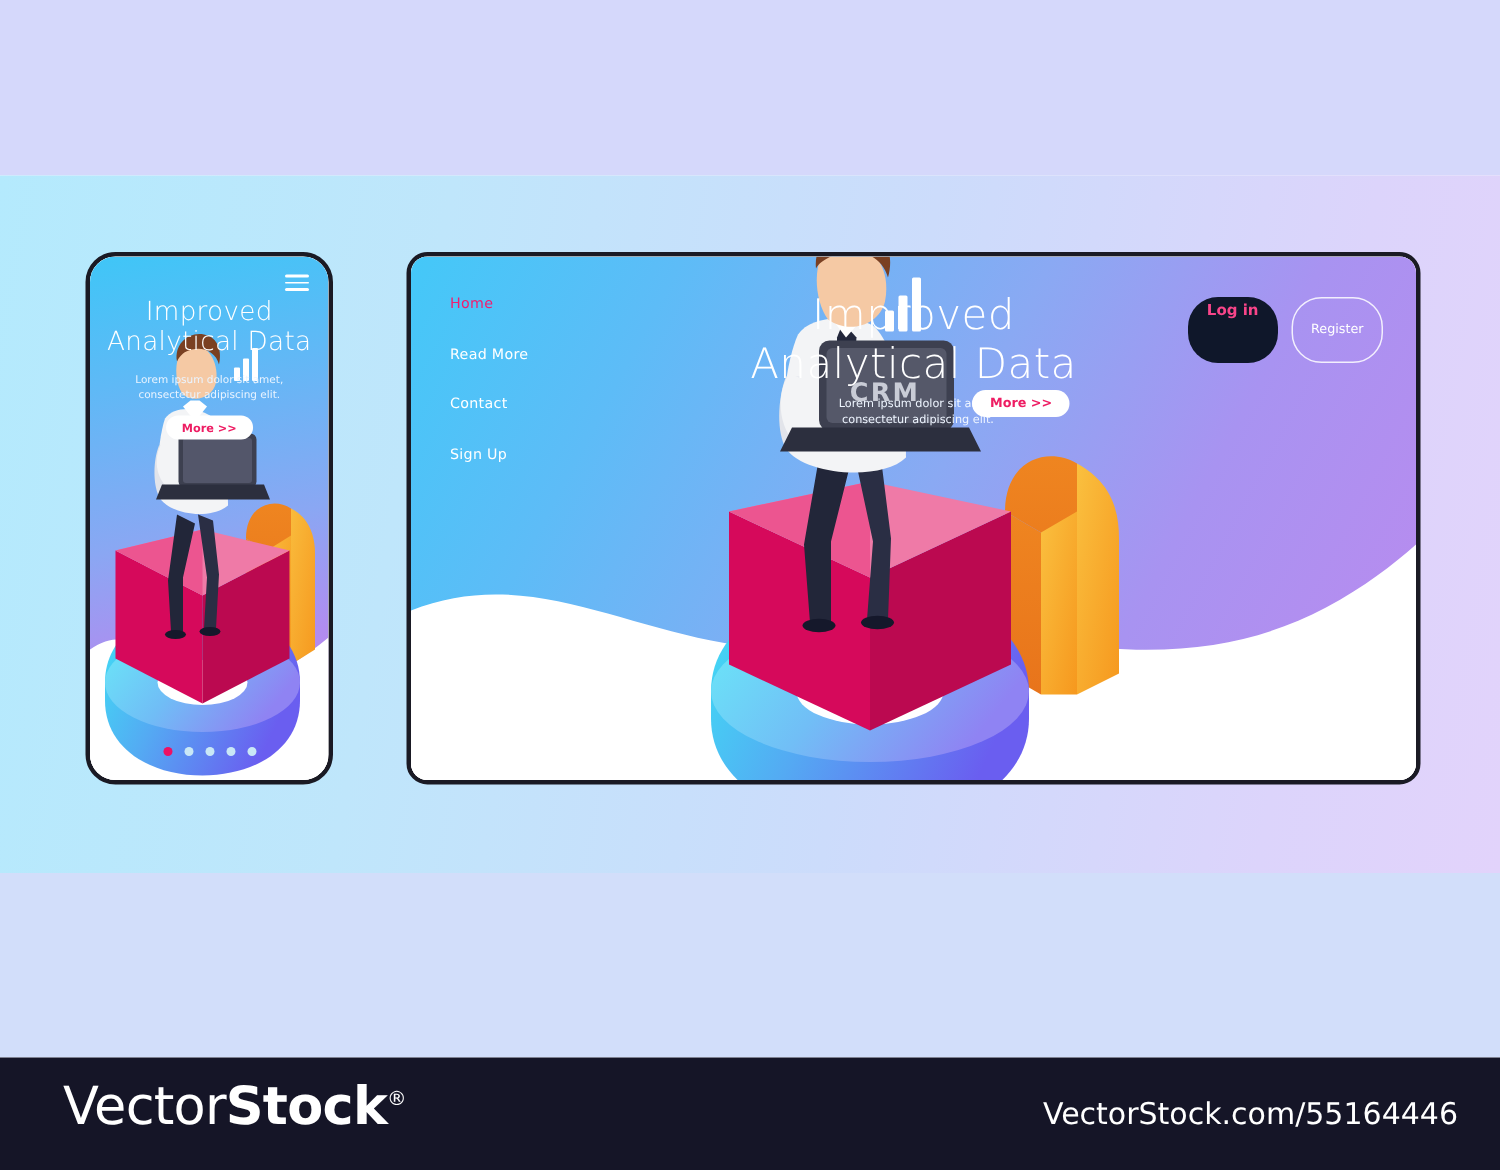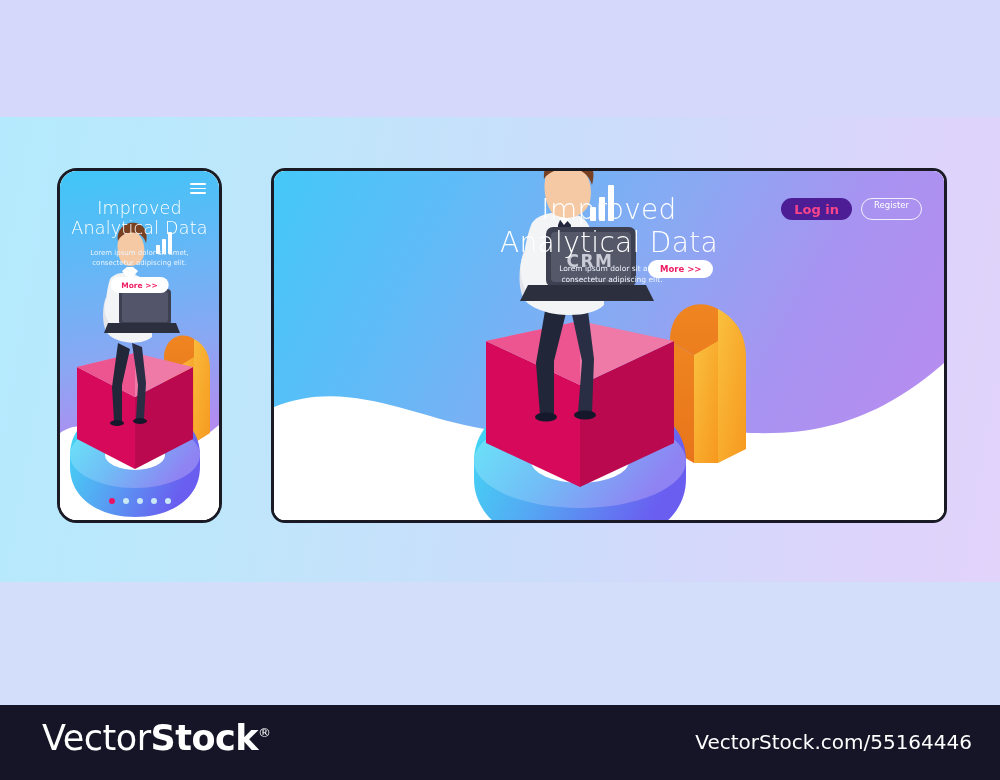--- a/index.html
+++ b/index.html
@@ -103,25 +103,25 @@
     position:absolute; left:240px; width:196px; top:92px; text-align:center;
     color:#eef5ff; font-size:7.5px; line-height:11px;
   }
   #desktop .morebtn {
     position:absolute; left:374px; top:89px;
     background:#fff; border-radius:20px; padding:4px 12px;
     color:#ee1d63; font-size:8.5px; font-weight:bold; white-space:nowrap;
   }
   #desktop .authbar { position:absolute; right:22px; top:27px; display:flex; gap:9px; }
   #desktop .btn-login {
-    background:#4c1d95; border-radius:20px; padding:3.5px 13px;
-    color:#f9458a; font-size:13px; font-weight:bold; white-space:nowrap;
+    background:#0f172a; border-radius:20px; padding:3.5px 13px;
+    color:#f9458a; font-size:10px; font-weight:bold; white-space:nowrap;
   }
   #desktop .btn-register {
-    border:1px solid rgba(255,255,255,.85); border-radius:20px; padding:1px 12px;
+    border:1px solid rgba(255,255,255,.85); border-radius:20px; padding:16px 12px;
     color:#fff; font-size:8.5px; white-space:nowrap;
   }
 
   
   .illus { position:absolute; inset:0; }
 </style>
 </head>
 <body>
 
 <div id="bg-top"></div>
@@ -300,20 +300,26 @@
                C 314 0, 300 -6, 286 -2 C 278 0, 272 4, 270 8 Z" fill="#7a4022"></path>
 
       <path d="M252 78 C 242 94, 246 118, 260 128 L274 114 C 262 106, 258 92, 262 82 Z" fill="#f3f4f6"></path>
 
       <rect x="272" y="56" width="90" height="60" rx="7" fill="#3d4050"></rect>
       <rect x="277" y="61" width="80" height="50" rx="4" fill="#555869"></rect>
       <path d="M254 114 L372 114 L380 130 L246 130 Z" fill="#2c2f3e"></path>
       <text x="316" y="96" text-anchor="middle" fill="#c9ccd6" font-family="DejaVu Sans, sans-serif" font-size="17" font-weight="bold" letter-spacing="1.5">CRM</text>
     </svg>
 
+    <div class="nav">
+      <a href="#" class="active">Home</a>
+      <a href="#">Read More</a>
+      <a href="#">Contact</a>
+      <a href="#">Sign Up</a>
+    </div>
 
     <div class="title">
       <div>Improved</div>
       <div>Analytical Data</div>
     </div>
     <div class="subtitle">
       <div>Lorem ipsum dolor sit amet,</div>
       <div>consectetur adipiscing elit.</div>
     </div>
     <div class="morebtn">More &gt;&gt;</div>

